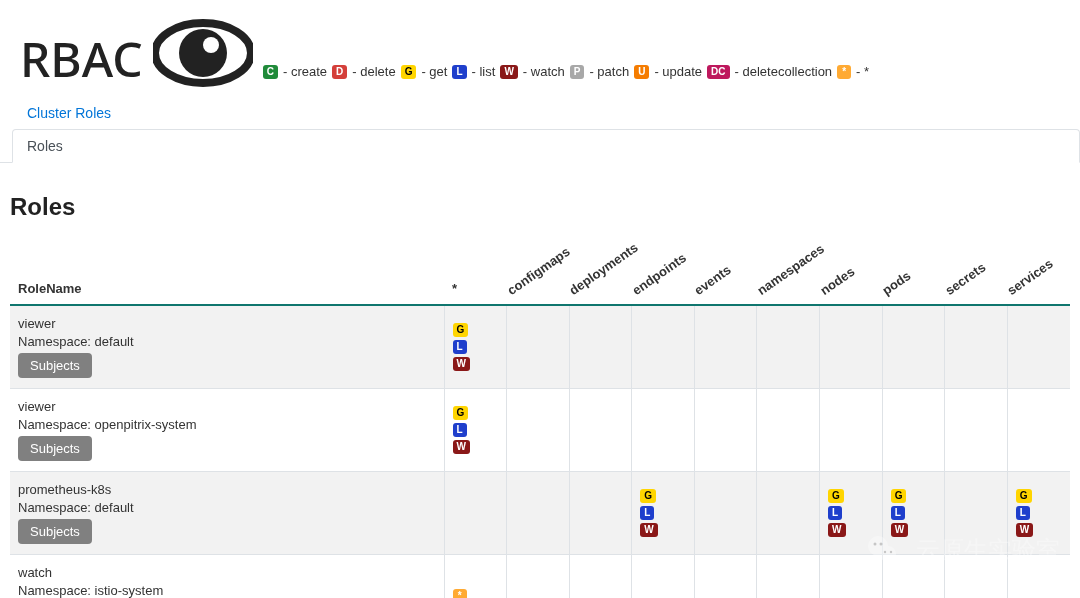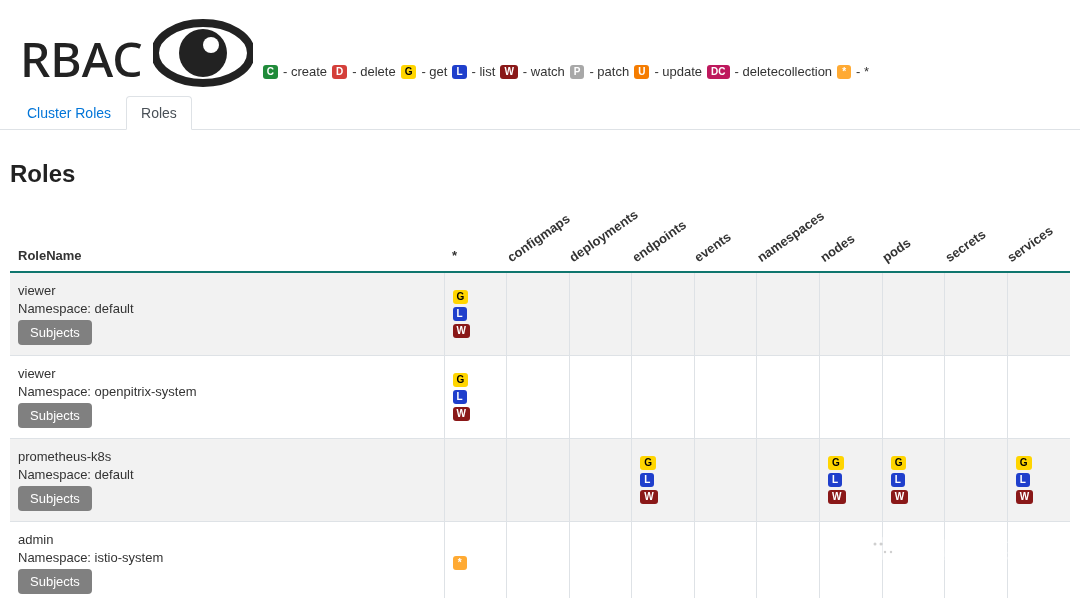--- a/index.html
+++ b/index.html
@@ -50,20 +50,21 @@
     .badge-L  { background: #1F3FCC; color: #fff; }
     .badge-W  { background: #8A1818; color: #fff; }
     .badge-P  { background: #A8A8A8; color: #fff; }
     .badge-U  { background: #F57C00; color: #fff; }
     .badge-DC { background: #be185d; color: #fff; }
     .badge-star { background: #FFAA33; color: #fff; }
     .tabs {
       display: flex;
       border-bottom: 1px solid #dee2e6;
       padding-left: 12px;
+      flex-direction: column;
     }
     .tab {
       padding: 8px 14px;
       font-size: 14px;
       color: #0275d8;
       border: 1px solid transparent;
       border-radius: 4px 4px 0 0;
       cursor: pointer;
       margin-bottom: -1px;
     }
@@ -292,21 +293,21 @@
           <td class="badges-cell"></td>
           <td class="badges-cell last-col">
             <div class="badges-stack">
               <span class="badge badge-G">G</span>
               <span class="badge badge-L">L</span>
               <span class="badge badge-W">W</span>
             </div>
           </td>
         </tr>
         <tr>
-          <td class="first-col"><div class="role-name">admin</div><div class="ns-line">Namespace: istio-system</div><button class="subjects-btn">Subjects</button></td>
+          <td class="first-col"><div class="role-name">watch</div><div class="ns-line">Namespace: istio-system</div><button class="subjects-btn">Subjects</button></td>
           <td class="badges-cell">
             <div class="badges-stack">
               <span class="badge badge-star">*</span>
             </div>
           </td>
           <td class="badges-cell"></td>
           <td class="badges-cell"></td>
           <td class="badges-cell"></td>
           <td class="badges-cell"></td>
           <td class="badges-cell"></td>

